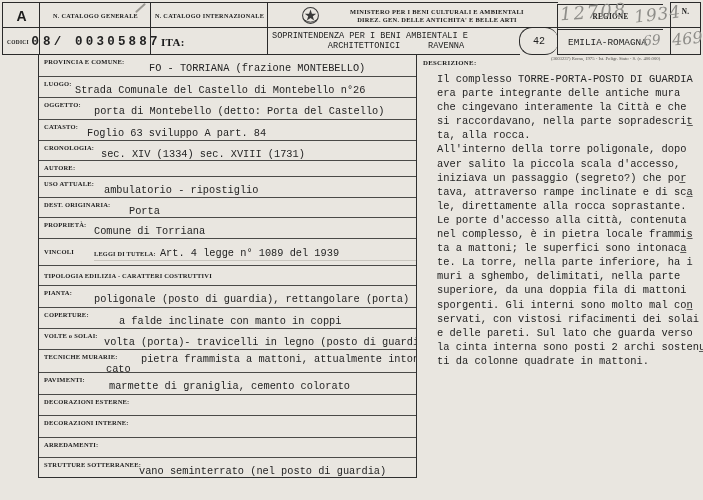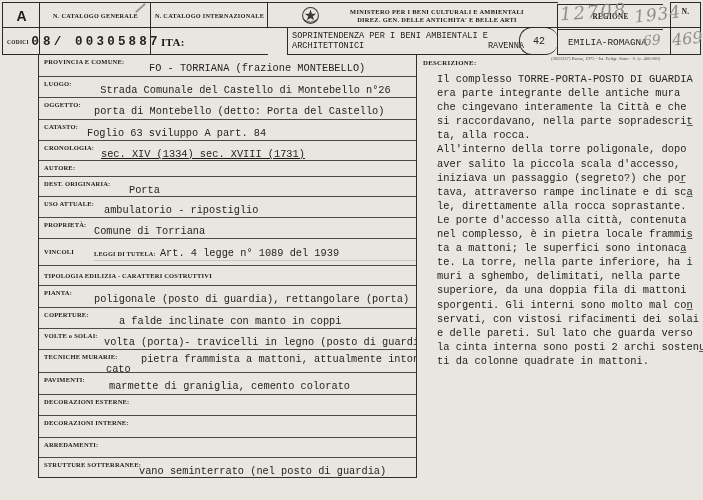--- a/index.html
+++ b/index.html
@@ -69,23 +69,23 @@
   <div class="hcell" style="left:2px;top:27px;width:38px;height:28px;border-right:none;">
     <span class="plbl" style="font-size:5.4px;position:absolute;left:4px;top:11px;">CODICI</span>
     <span class="mono" style="font-size:13px;font-weight:bold;position:absolute;right:1px;top:6px;">0</span>
   </div>
   <div class="hcell" style="left:39px;top:27px;width:112px;height:28px;border-right:none;">
     <div class="mono" style="font-size:12.5px;font-weight:bold;letter-spacing:3.2px;padding:7px 0 0 3px;white-space:nowrap;">8/ 00305887</div>
   </div>
   <div class="hcell" style="left:150px;top:27px;width:118px;height:28px;border-right:none;">
     <div class="plbl" style="font-size:11px;padding:8px 0 0 10px;">ITA:</div>
   </div>
-  <div class="hcell" style="left:267px;top:27px;width:253px;height:28px;border-right:none;margin-left:20px;">
+  <div class="hcell" style="left:267px;top:27px;width:253px;height:28px;border-right:none;">
     <div class="mono" style="font-size:8.6px;padding:3px 6px 0 4px;white-space:nowrap;">SOPRINTENDENZA PER I BENI AMBIENTALI E</div>
-    <div style="display:flex;justify-content:space-between;padding:0 16px 0 4px;gap:28px;">
+    <div style="display:flex;justify-content:center;padding:0 0 0 4px;gap:28px;">
       <span class="mono" style="font-size:8.6px;">ARCHITETTONICI</span>
       <span class="mono" style="font-size:8.6px;">RAVENNA</span>
     </div>
   </div>
   <div class="hcell" style="left:519px;top:27px;width:39px;height:28px;border-right:none;border-radius:13px;">
     <div class="mono" style="font-size:10px;text-align:center;padding-top:8px;">42</div>
   </div>
   <div class="hcell" style="left:557px;top:27px;width:114px;height:28px;border-right:none;">
     <div class="mono" style="font-size:9.4px;padding:9px 0 0 10px;white-space:nowrap;">EMILIA-ROMAGNA</div>
   </div>
@@ -95,46 +95,46 @@
   <span class="hw" style="left:560px;top:1px;font-size:18px;transform:rotate(-4deg);letter-spacing:2px;">12708</span>
   <span class="hw" style="left:634px;top:4px;font-size:17px;transform:rotate(-7deg);letter-spacing:1px;">1934</span>
   <span class="hw" style="left:643px;top:32px;font-size:14px;transform:rotate(-5deg);">69</span>
   <span class="hw" style="left:672px;top:29px;font-size:16px;transform:rotate(-6deg);">469</span>
 
   <div id="fields">
     <div class="fr" style="height:22px;">
       <span class="fl">PROVINCIA E COMUNE:</span>
       <div class="fv" style="padding-left:110px;">FO - TORRIANA (frazione MONTEBELLO)</div>
     </div>
-    <div class="fr" style="height:21px;text-align:center;">
+    <div class="fr" style="height:21px;">
       <span class="fl">LUOGO:</span>
       <div class="fv" style="padding-left:36px;">Strada Comunale del Castello di Montebello n°26</div>
     </div>
     <div class="fr" style="height:22px;">
       <span class="fl">OGGETTO:</span>
       <div class="fv" style="padding-left:55px;">porta di Montebello (detto: Porta del Castello)</div>
     </div>
     <div class="fr" style="height:21px;">
       <span class="fl">CATASTO:</span>
       <div class="fv" style="padding-left:48px;">Foglio 63 sviluppo A part. 84</div>
     </div>
-    <div class="fr" style="height:20px;text-decoration:underline;">
+    <div class="fr" style="height:20px;">
       <span class="fl">CRONOLOGIA:</span>
       <div class="fv" style="padding-left:62px;">sec. XIV (1334) sec. XVIII (1731)</div>
     </div>
     <div class="fr" style="height:16px;">
       <span class="fl">AUTORE:</span>
+    </div>
+    <div class="fr" style="height:21px;">
+      <span class="fl">USO ATTUALE:</span>
+      <div class="fv" style="padding-left:65px;">ambulatorio - ripostiglio</div>
     </div>
     <div class="fr" style="height:20px;">
       <span class="fl">DEST. ORIGINARIA:</span>
       <div class="fv" style="padding-left:90px;">Porta</div>
-    </div>
-    <div class="fr" style="height:21px;">
-      <span class="fl">USO ATTUALE:</span>
-      <div class="fv" style="padding-left:65px;">ambulatorio - ripostiglio</div>
     </div>
     <div class="fr" style="height:21px;">
       <span class="fl">PROPRIETÀ:</span>
       <div class="fv" style="padding-left:55px;">Comune di Torriana</div>
     </div>
     <div class="fr" style="height:27px;">
       <span class="fl" style="top:9px;">VINCOLI</span>
       <div class="sub">
         <div class="subline" style="border-bottom:1px solid #c9c6bf;">
           <span class="sublbl">LEGGI DI TUTELA:</span>

